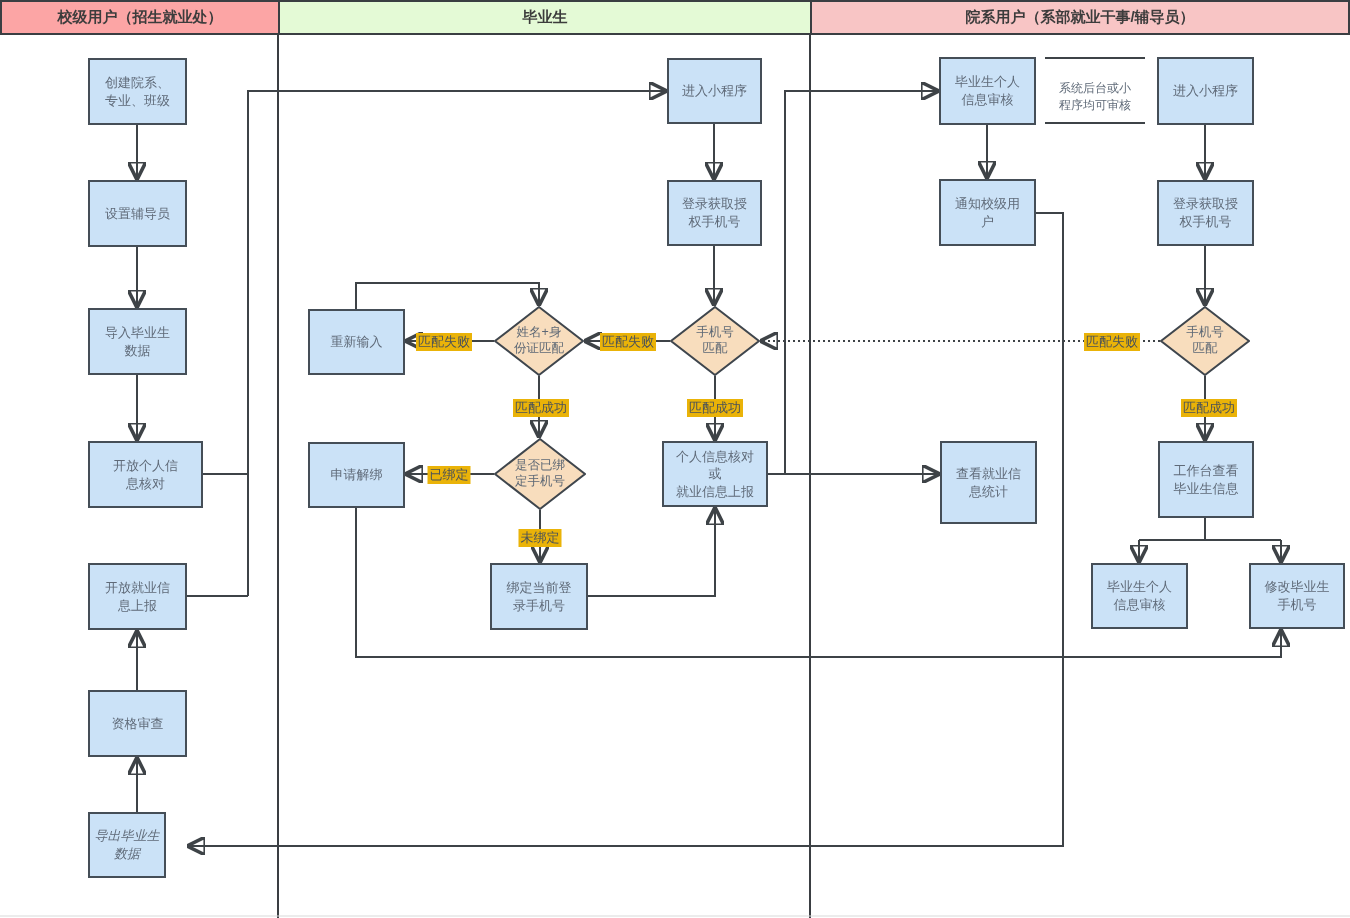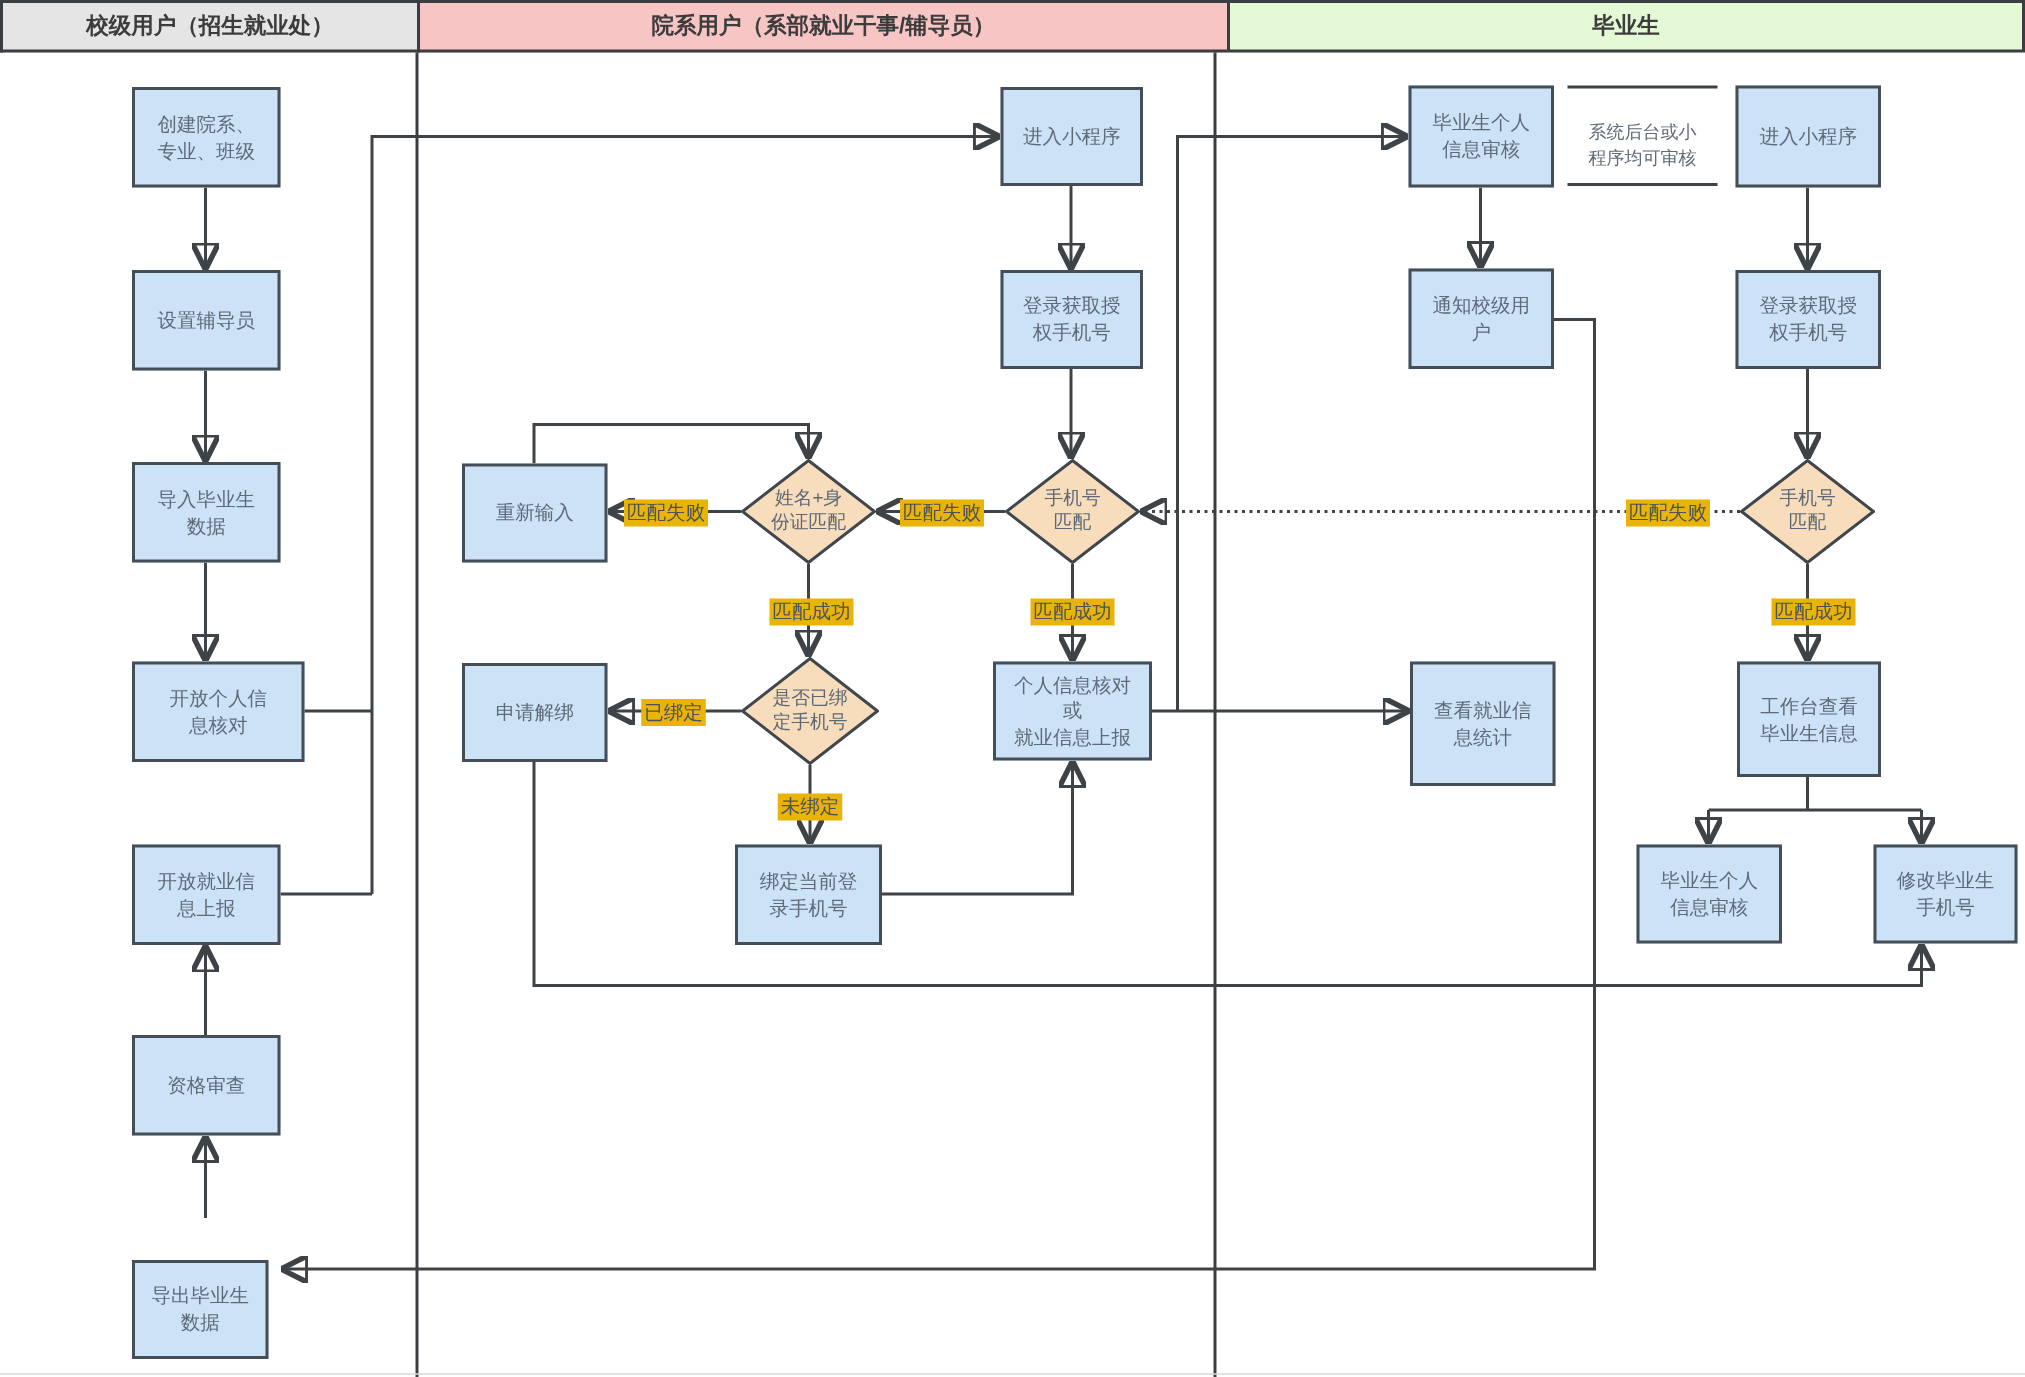--- a/index.html
+++ b/index.html
@@ -85,28 +85,28 @@
     <path d="M1205,125 L1205,178" marker-end="url(#arr)"></path>
     <path d="M1205,246 L1205,304" marker-end="url(#arr)"></path>
     <path class="dotted" d="M1160,341 L762,341" marker-end="url(#arr)"></path>
     <path d="M1205,376 L1205,439" marker-end="url(#arr)"></path>
     <path d="M1205,508 L1205,540 M1139,540 L1281,540"></path>
     <path d="M1139,540 L1139,561" marker-end="url(#arr)"></path>
     <path d="M1281,540 L1281,561" marker-end="url(#arr)"></path>
   </svg>
 
   <div class="lane-header-row">
-    <div class="lane-header" style="width:278px;background:#e5e5e5;">
+    <div class="lane-header" style="width:278px;background:#fca5a5;">
       <span>校级用户（招生就业处）</span>
+    </div>
+    <div class="lane-header" style="width:532px;background:#e4fad6;">
+      <span>毕业生</span>
     </div>
     <div class="lane-header" style="width:540px;background:#f8c5c5;">
       <span>院系用户（系部就业干事/辅导员）</span>
-    </div>
-    <div class="lane-header" style="width:532px;background:#e4fad6;">
-      <span>毕业生</span>
     </div>
   </div>
 
   <div class="box" style="left:88px;top:58px;width:99px;height:67px;">
     <span>创建院系、
 专业、班级</span>
     </div>
   <div class="box" style="left:88px;top:180px;width:99px;height:67px;">
     <span>设置辅导员</span>
     </div>
@@ -118,21 +118,21 @@
     <span>开放个人信
 息核对</span>
     </div>
   <div class="box" style="left:88px;top:563px;width:99px;height:67px;">
     <span>开放就业信
 息上报</span>
     </div>
   <div class="box" style="left:88px;top:690px;width:99px;height:67px;">
     <span>资格审查</span>
     </div>
-  <div class="box" style="left:88px;top:840px;width:91px;height:66px;">
+  <div class="box" style="left:88px;top:812px;width:78px;height:66px;font-style:italic;">
     <span>导出毕业生
 数据</span>
     </div>
 
   <div class="box" style="left:667px;top:58px;width:95px;height:66px;">
     <span>进入小程序</span>
     </div>
   <div class="box" style="left:667px;top:180px;width:95px;height:66px;">
     <span>登录获取授
 权手机号</span>

